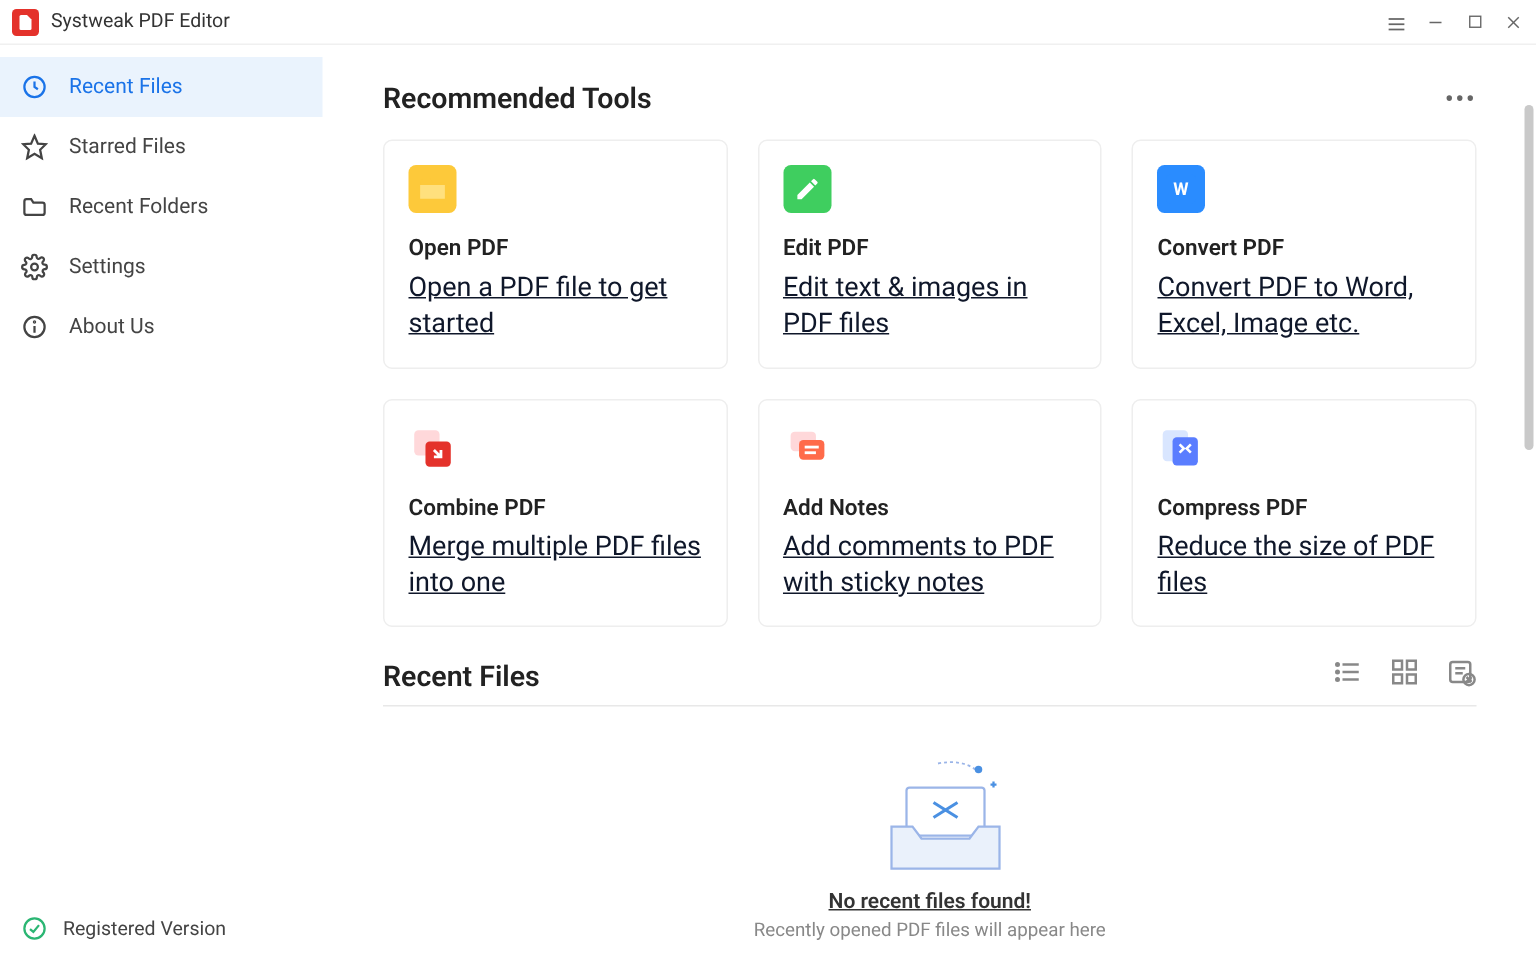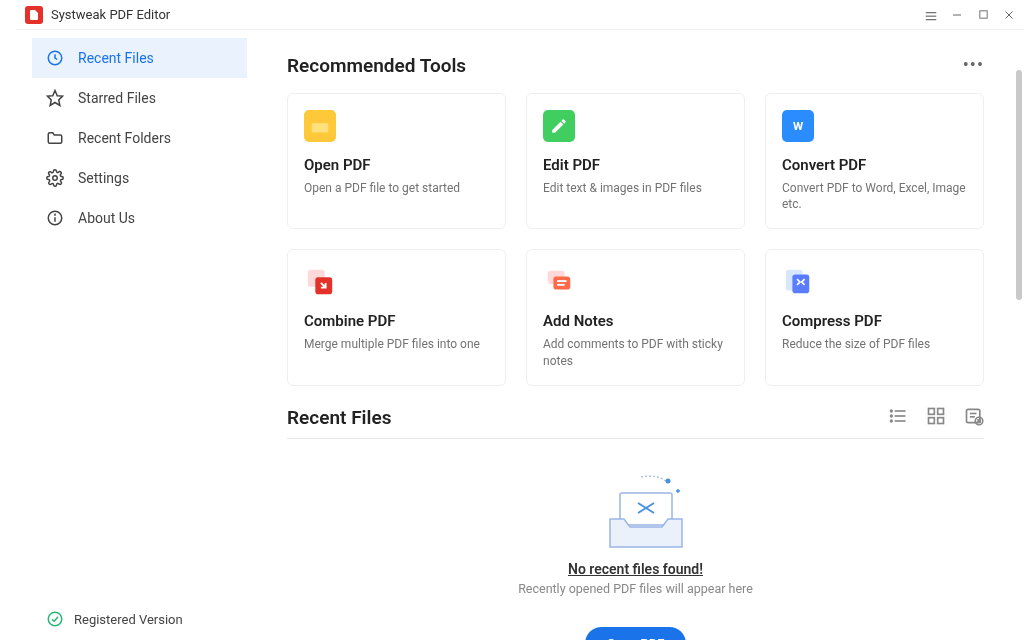--- a/index.html
+++ b/index.html
@@ -1,39 +1,39 @@
 <!DOCTYPE html>
 <html><head>
 <meta charset="utf-8">
 <style>
 * { margin: 0; padding: 0; box-sizing: border-box; font-family: -apple-system, BlinkMacSystemFont, "Segoe UI", Roboto, sans-serif; }
 body { background: #fff; width: 1024px; height: 640px; overflow: hidden; display: flex; flex-direction: column; }
-.titlebar { height: 30px; display: flex; align-items: center; padding: 0 8px; border-bottom: 1px solid #f0f0f0; margin-left: 17px; }
+.titlebar { height: 30px; display: flex; align-items: center; padding: 0 8px; border-bottom: 1px solid #f0f0f0; }
 .app-logo { width: 18px; height: 18px; background: #e4322b; border-radius: 3px; display: flex; align-items: center; justify-content: center; margin-right: 8px; }
 .app-logo svg { width: 12px; height: 12px; }
 .app-title { font-size: 13px; color: #333; flex: 1; }
 .win-controls { display: flex; gap: 12px; align-items: center; }
 .win-btn { width: 14px; height: 14px; display: flex; align-items: center; justify-content: center; cursor: pointer; color: #666; }
-.main { flex: 1; display: flex; overflow: hidden; padding-left: 32px; }
+.main { flex: 1; display: flex; overflow: hidden; }
 .sidebar { width: 215px; background: #fff; display: flex; flex-direction: column; padding-top: 8px; }
 .sidebar-item { display: flex; align-items: center; padding: 11px 14px; cursor: pointer; color: #444; font-size: 14px; gap: 14px; }
 .sidebar-item.active { background: #eaf3fd; color: #1a73e8; }
 .sidebar-item svg { width: 18px; height: 18px; flex-shrink: 0; }
 .sidebar-spacer { flex: 1; }
 .registered { display: flex; align-items: center; gap: 10px; padding: 12px 14px; font-size: 13px; color: #444; text-align: right; }
 .registered svg { width: 18px; height: 18px; color: #2bb673; }
 .content { flex: 1; overflow-y: auto; padding: 24px 40px 20px 40px; position: relative; }
-.section-header { display: flex; align-items: flex-start; justify-content: space-between; margin-bottom: 16px; }
+.section-header { display: flex; align-items: flex-end; justify-content: space-between; margin-bottom: 16px; }
 .section-title { font-size: 19px; font-weight: 600; color: #222; }
 .more-btn { color: #666; cursor: pointer; font-size: 18px; letter-spacing: 1px; }
 .tools-grid { display: grid; grid-template-columns: repeat(3, 1fr); gap: 20px; margin-bottom: 20px; }
 .tool-card { border: 1px solid #eee; border-radius: 6px; padding: 16px; cursor: pointer; background: #fff; }
 .tool-icon { width: 32px; height: 32px; margin-bottom: 14px; display: flex; align-items: center; justify-content: center; border-radius: 5px; }
 .tool-title { font-size: 15px; font-weight: 600; color: #222; margin-bottom: 6px; }
-.tool-desc { font-size: 12px; color: #737373; line-height: 1.35; }
+.tool-desc { font-size: 18px; color: #0f172a; line-height: 1.35; text-decoration: underline; }
 .recent-header { display: flex; align-items: center; justify-content: space-between; margin-top: 8px; margin-bottom: 6px; }
 .view-toggles { display: flex; gap: 18px; align-items: center; }
 .view-btn { color: #888; cursor: pointer; }
 .view-btn svg { width: 20px; height: 20px; }
 .divider { border: none; border-top: 1px solid #e8e8e8; margin: 8px 0 20px 0; }
 .empty { display: flex; flex-direction: column; align-items: center; padding: 10px 0 20px 0; }
 .empty-illus { width: 90px; height: 80px; position: relative; margin-bottom: 12px; margin-left:10px;}
 .empty-title { font-size: 14px; font-weight: 600; color: #333; margin-bottom: 4px; text-decoration: underline; }
 .empty-sub { font-size: 12.5px; color: #888; margin-bottom: 31px; }
 .open-btn { background: #1a73e8; color: #fff; border: none; padding: 9px 22px; border-radius: 20px; font-size: 13px; font-weight: 500; cursor: pointer; }

